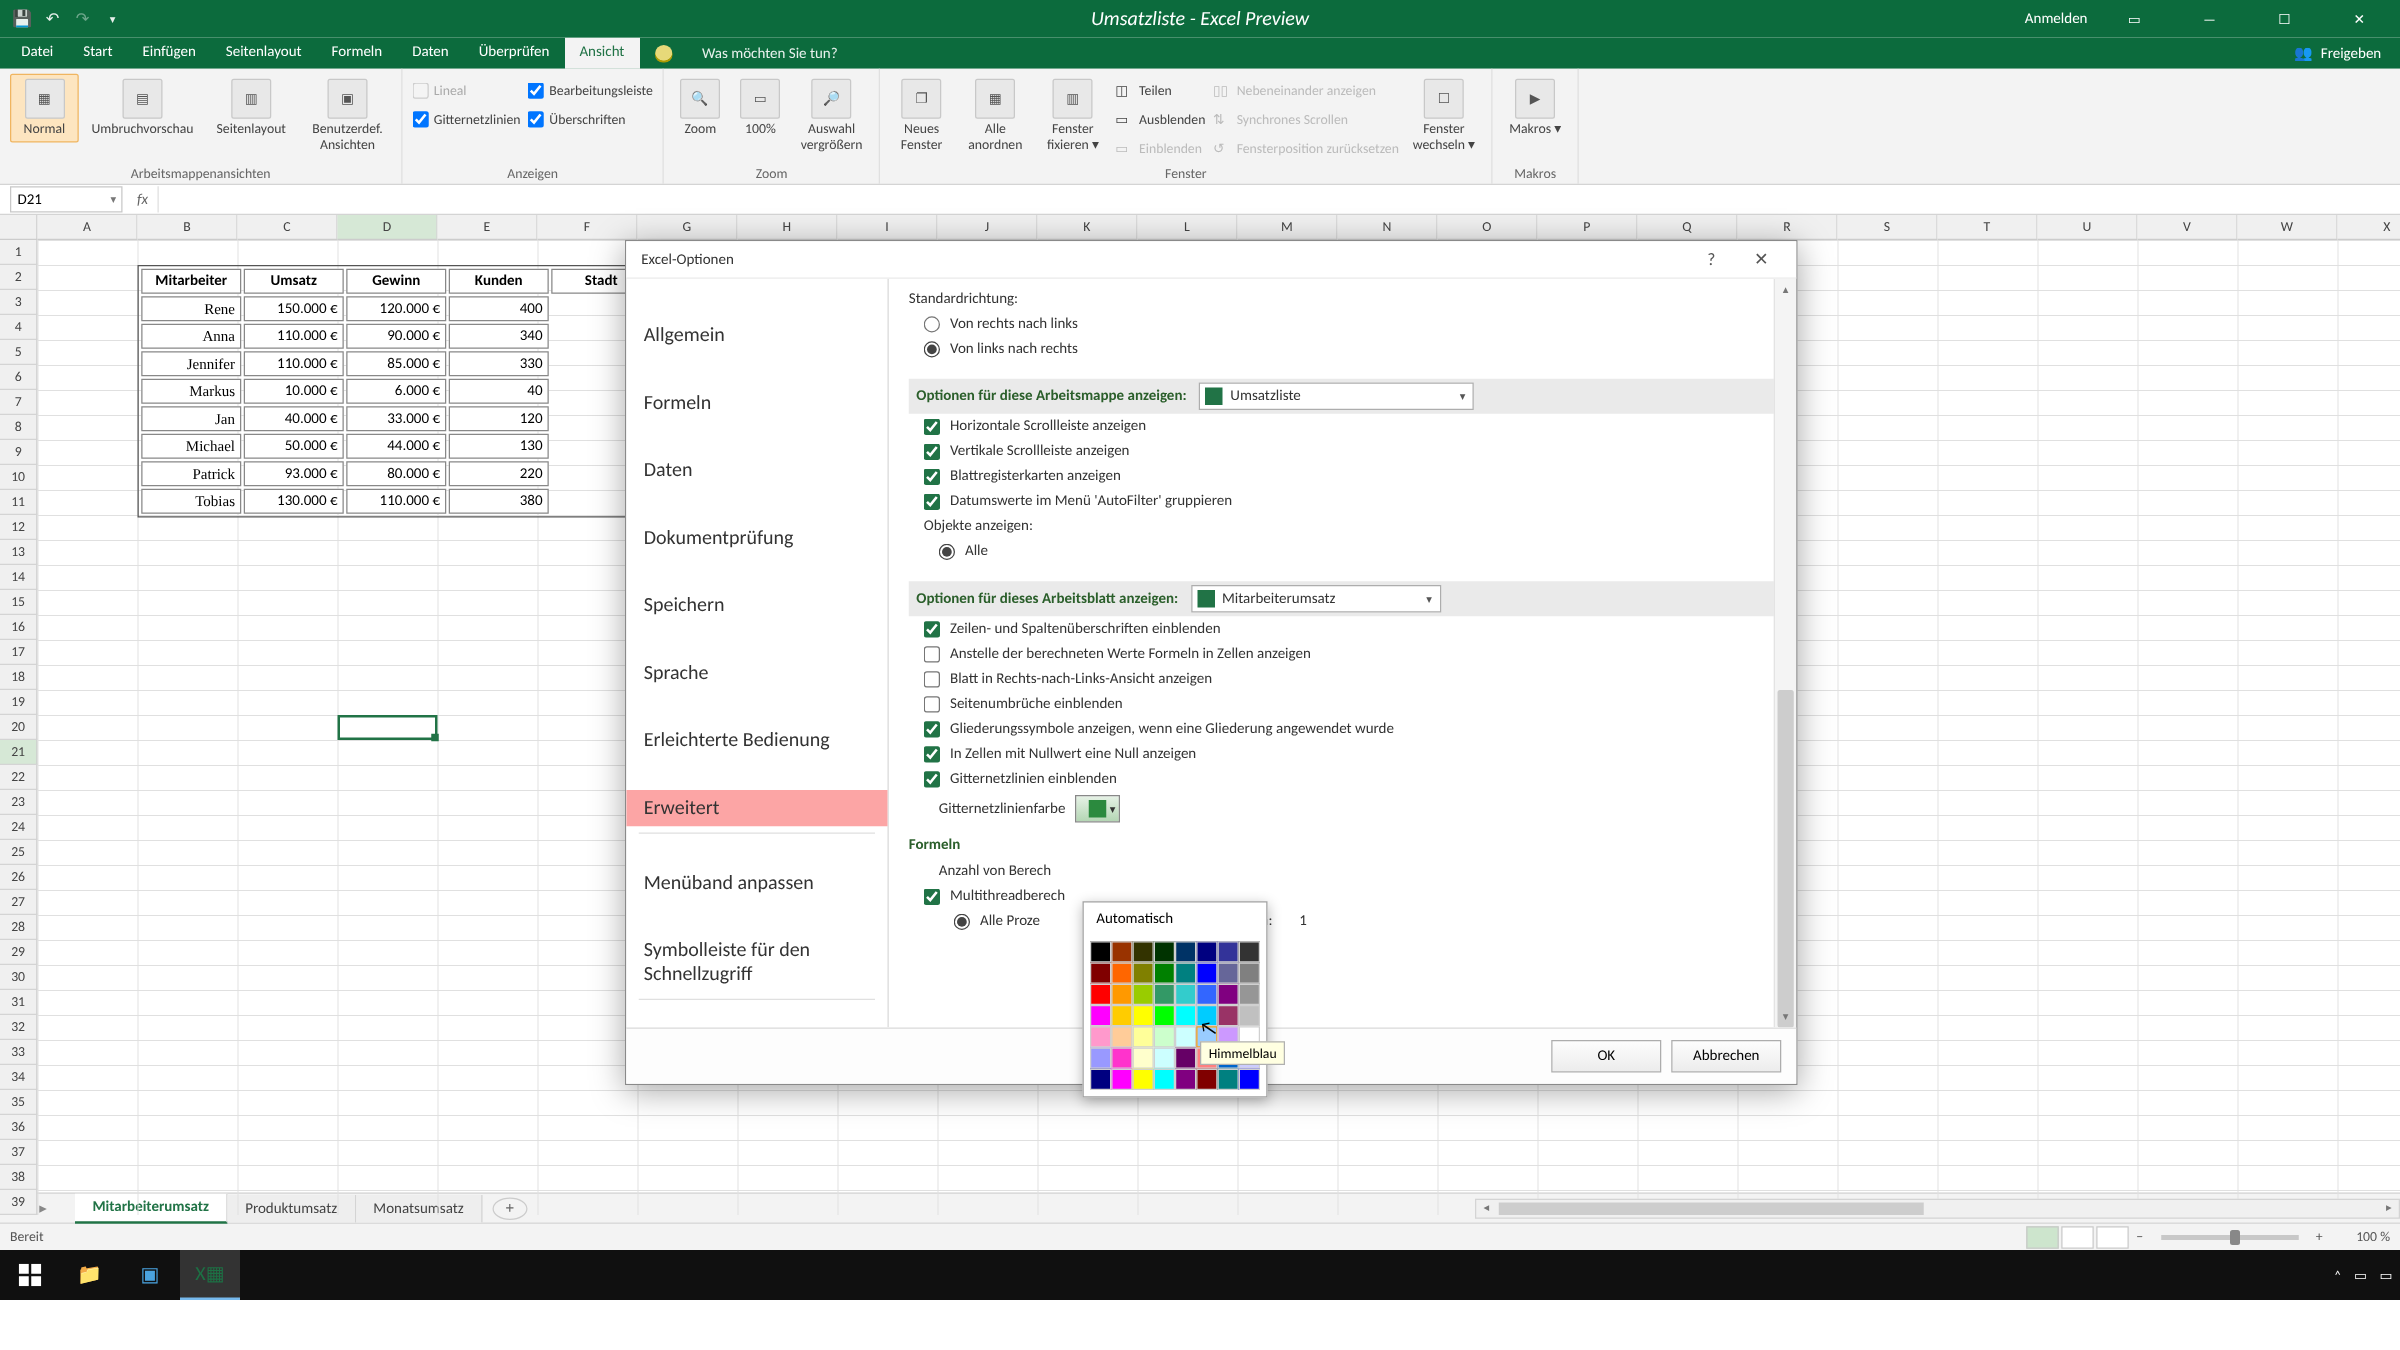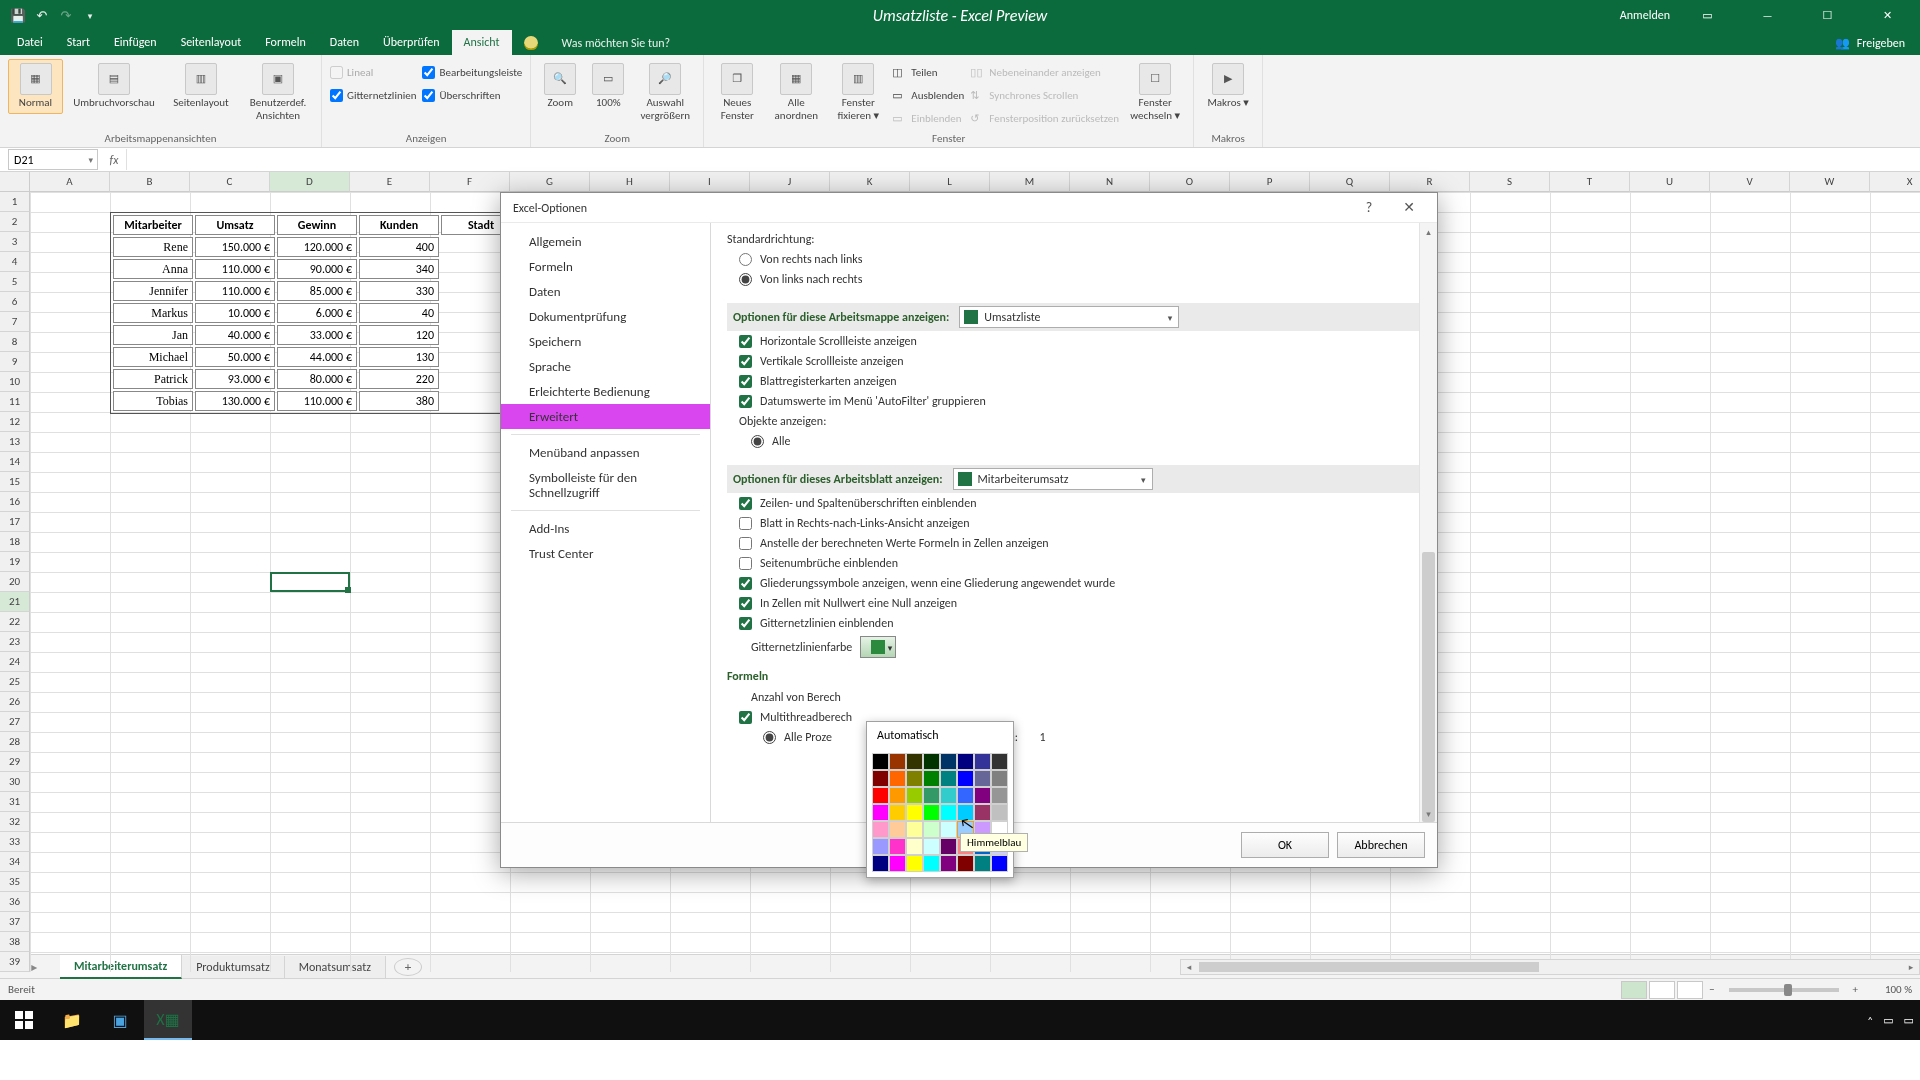--- a/index.html
+++ b/index.html
@@ -89,22 +89,22 @@
 
 
 .dialog-backdrop { position:absolute; left:500px; top:192px; width:938px; height:676px; background:#fff; border:1px solid #8a8a8a; box-shadow:0 5px 25px rgba(0,0,0,.35); display:flex; flex-direction:column; z-index:50; }
 .dlg-title { height:30px; display:flex; align-items:center; padding:0 8px 0 12px; font-size:12px; background:#fff; border-bottom:1px solid #eaeaea; }
 .dlg-title .t { color:#333; }
 .dlg-title .spacer { flex:1; }
 .dlg-title .hbtn { width:40px; height:28px; display:flex; align-items:center; justify-content:center; color:#555; font-size:14px; }
 .dlg-body { flex:1; display:flex; overflow:hidden; }
 
 .dlg-nav { width:210px; border-right:1px solid #d9d9d9; background:#fff; padding:6px 0; }
-.dlg-nav .item { padding:5px 28px; font-size:13px; color:#333; cursor:pointer; }
-.dlg-nav .item.sel { background:#d946ef; }
+.dlg-nav .item { padding:5px 14px; font-size:16px; color:#333; cursor:pointer;margin-top:25px; }
+.dlg-nav .item.sel { background:#fca5a5; }
 .dlg-nav .sep { height:1px; background:#e0e0e0; margin:5px 10px; }
 
 .dlg-content { flex:1; padding:6px 10px 6px 16px; font-size:12px; color:#333; overflow:hidden; position:relative; }
 .dlg-scroll-outer { position:absolute; right:0; top:0; bottom:0; width:18px; background:#f4f4f4; border-left:1px solid #e3e3e3; }
 .dlg-scroll-outer .arrow { height:17px; text-align:center; font-size:9px; color:#777; line-height:17px; }
 .dlg-scroll-outer .track { position:absolute; top:17px; bottom:17px; left:2px; right:2px; }
 .dlg-scroll-outer .thumb { position:absolute; left:0; right:0; top:312px; height:270px; background:#cdcdcd; border-radius:2px; }
 
 .opt-row { display:flex; align-items:center; gap:8px; padding:3px 0 3px 12px; }
 .opt-row input[type=checkbox] { width:13px; height:13px; accent-color:#217346; }
@@ -554,25 +554,25 @@
         <div class="opt-select" style="width:200px">
             <span>Mitarbeiterumsatz</span>
           </div>
       </div>
       <div class="opt-row">
           <input type="checkbox" checked="" style="">
           <span>Zeilen- und Spaltenüberschriften einblenden</span>
         </div>
       <div class="opt-row">
           <input type="checkbox" style="">
+          <span>Anstelle der berechneten Werte Formeln in Zellen anzeigen</span>
+        </div>
+      <div class="opt-row">
+          <input type="checkbox" style="">
           <span>Blatt in Rechts-nach-Links-Ansicht anzeigen</span>
-        </div>
-      <div class="opt-row">
-          <input type="checkbox" style="">
-          <span>Anstelle der berechneten Werte Formeln in Zellen anzeigen</span>
         </div>
       <div class="opt-row">
           <input type="checkbox" style="">
           <span>Seitenumbrüche einblenden</span>
         </div>
       <div class="opt-row">
           <input type="checkbox" checked="" style="">
           <span>Gliederungssymbole anzeigen, wenn eine Gliederung angewendet wurde</span>
         </div>
       <div class="opt-row">

